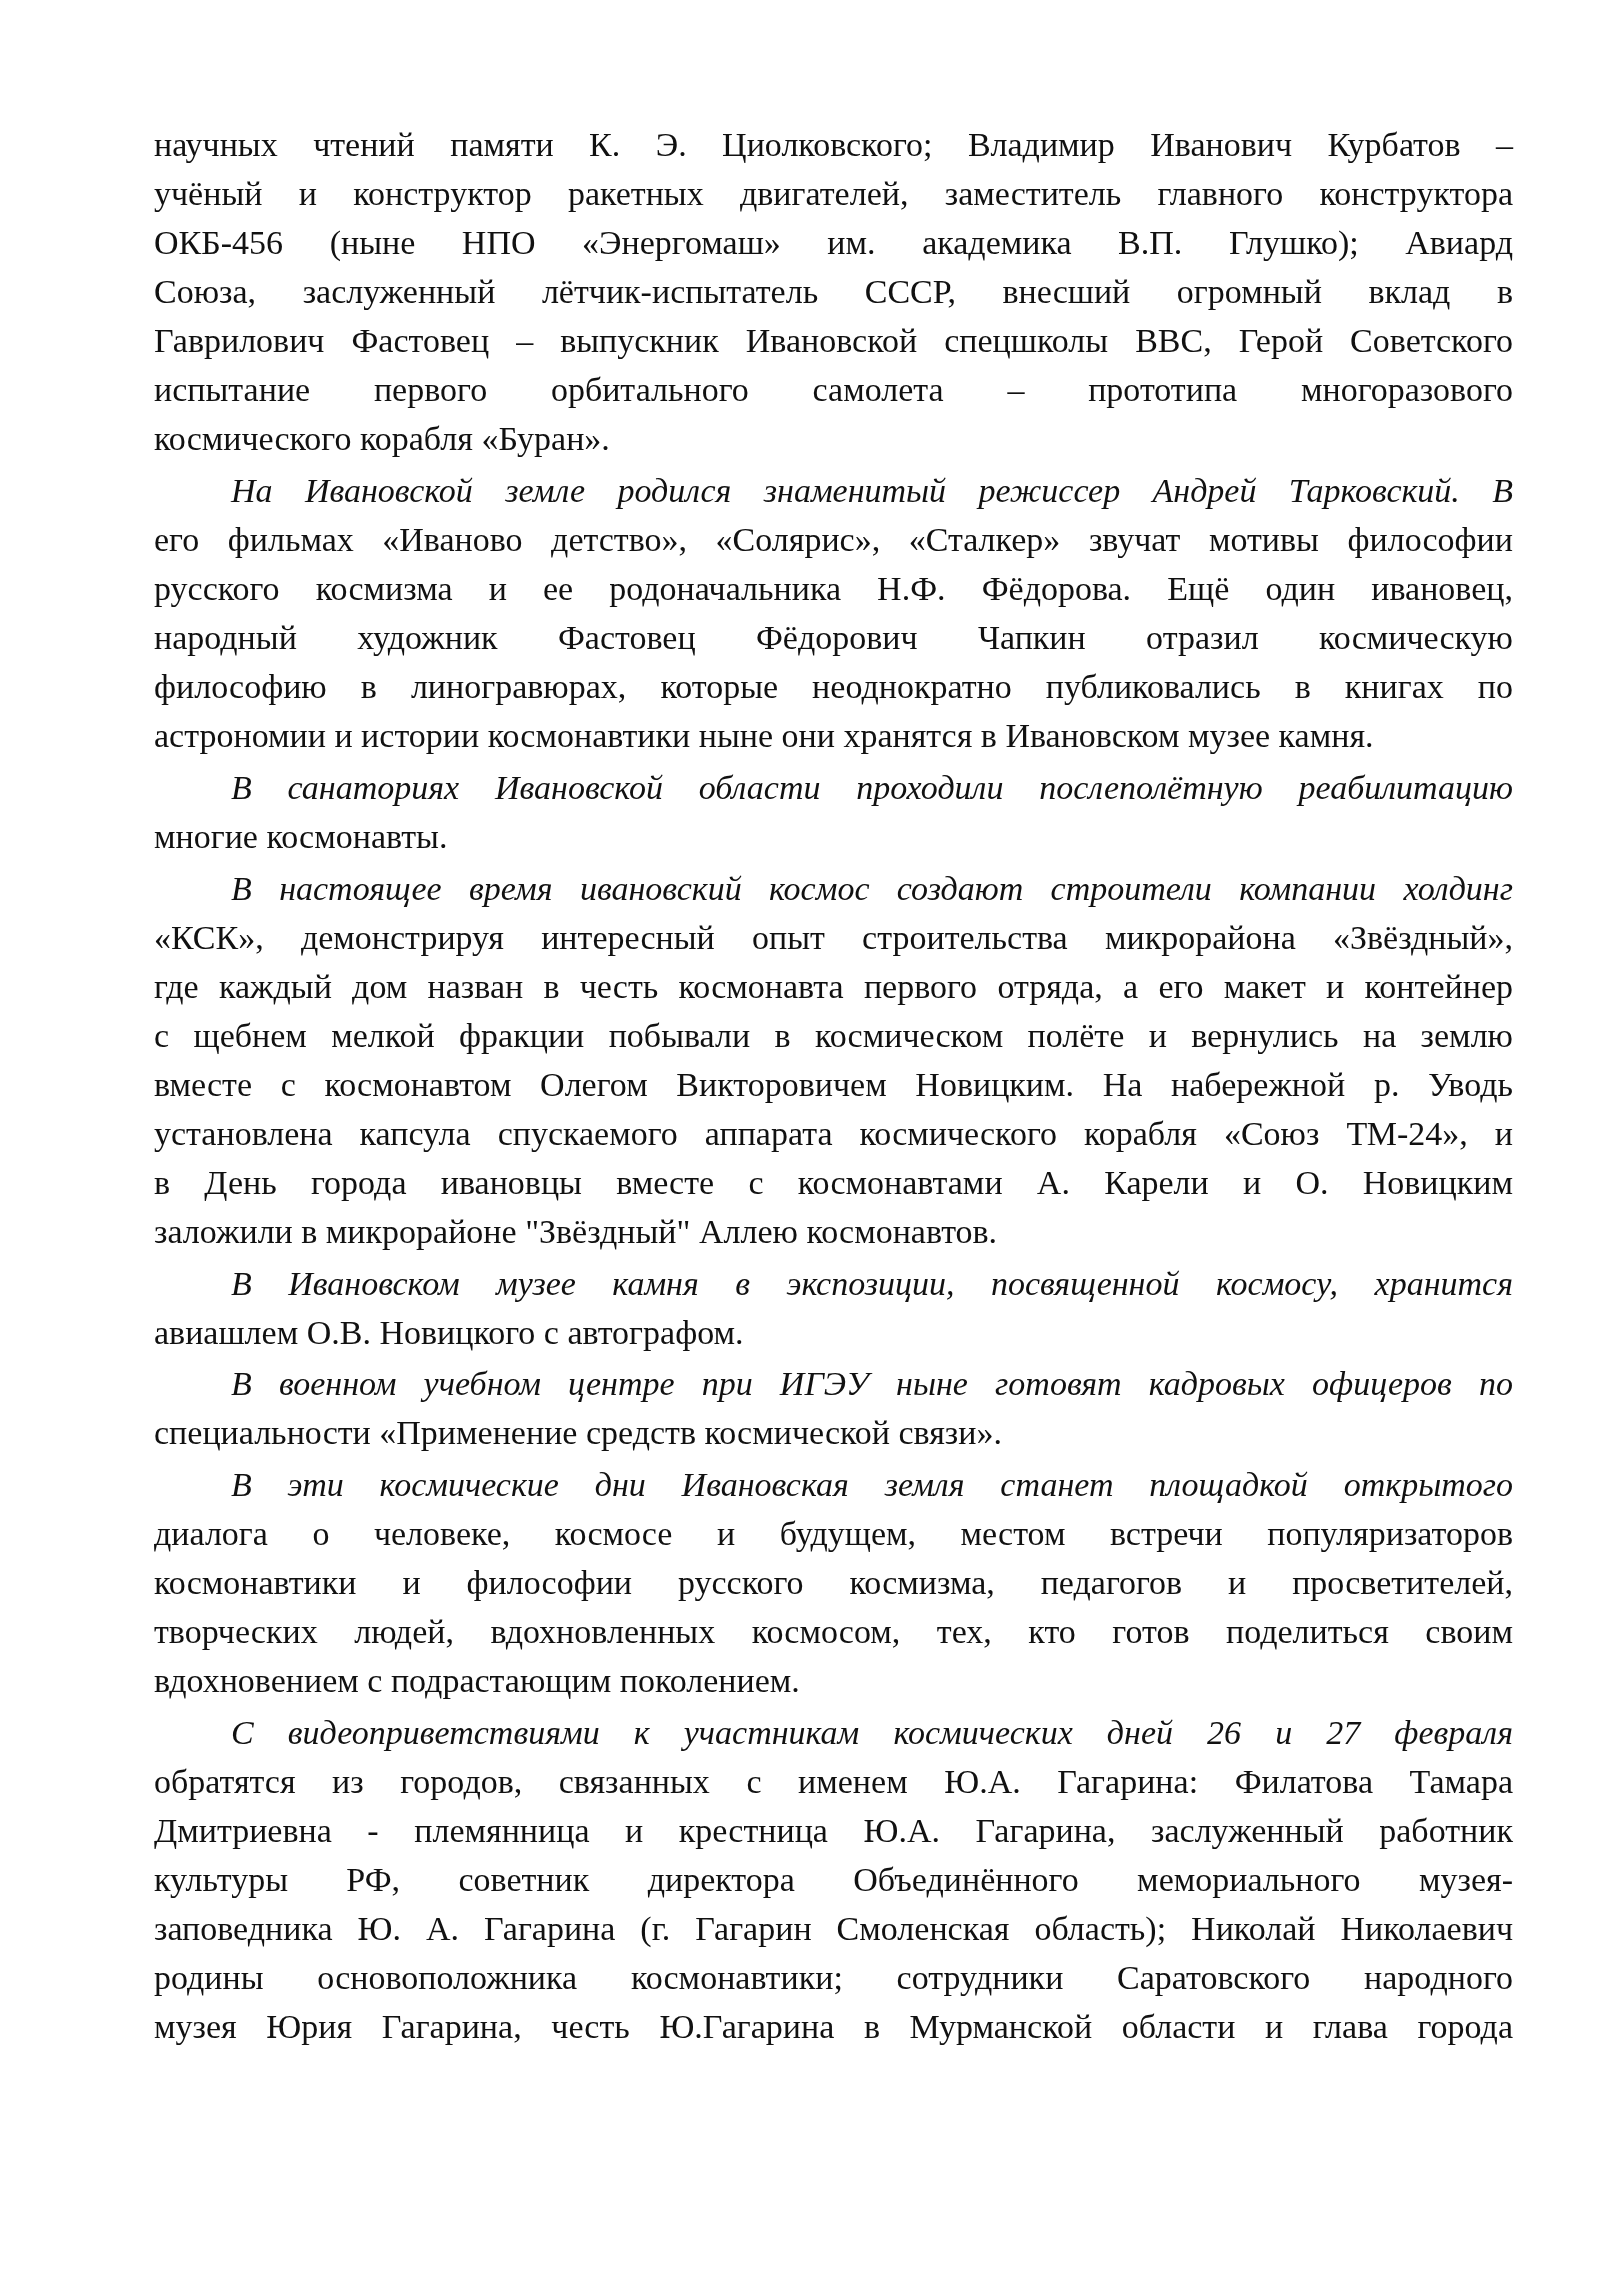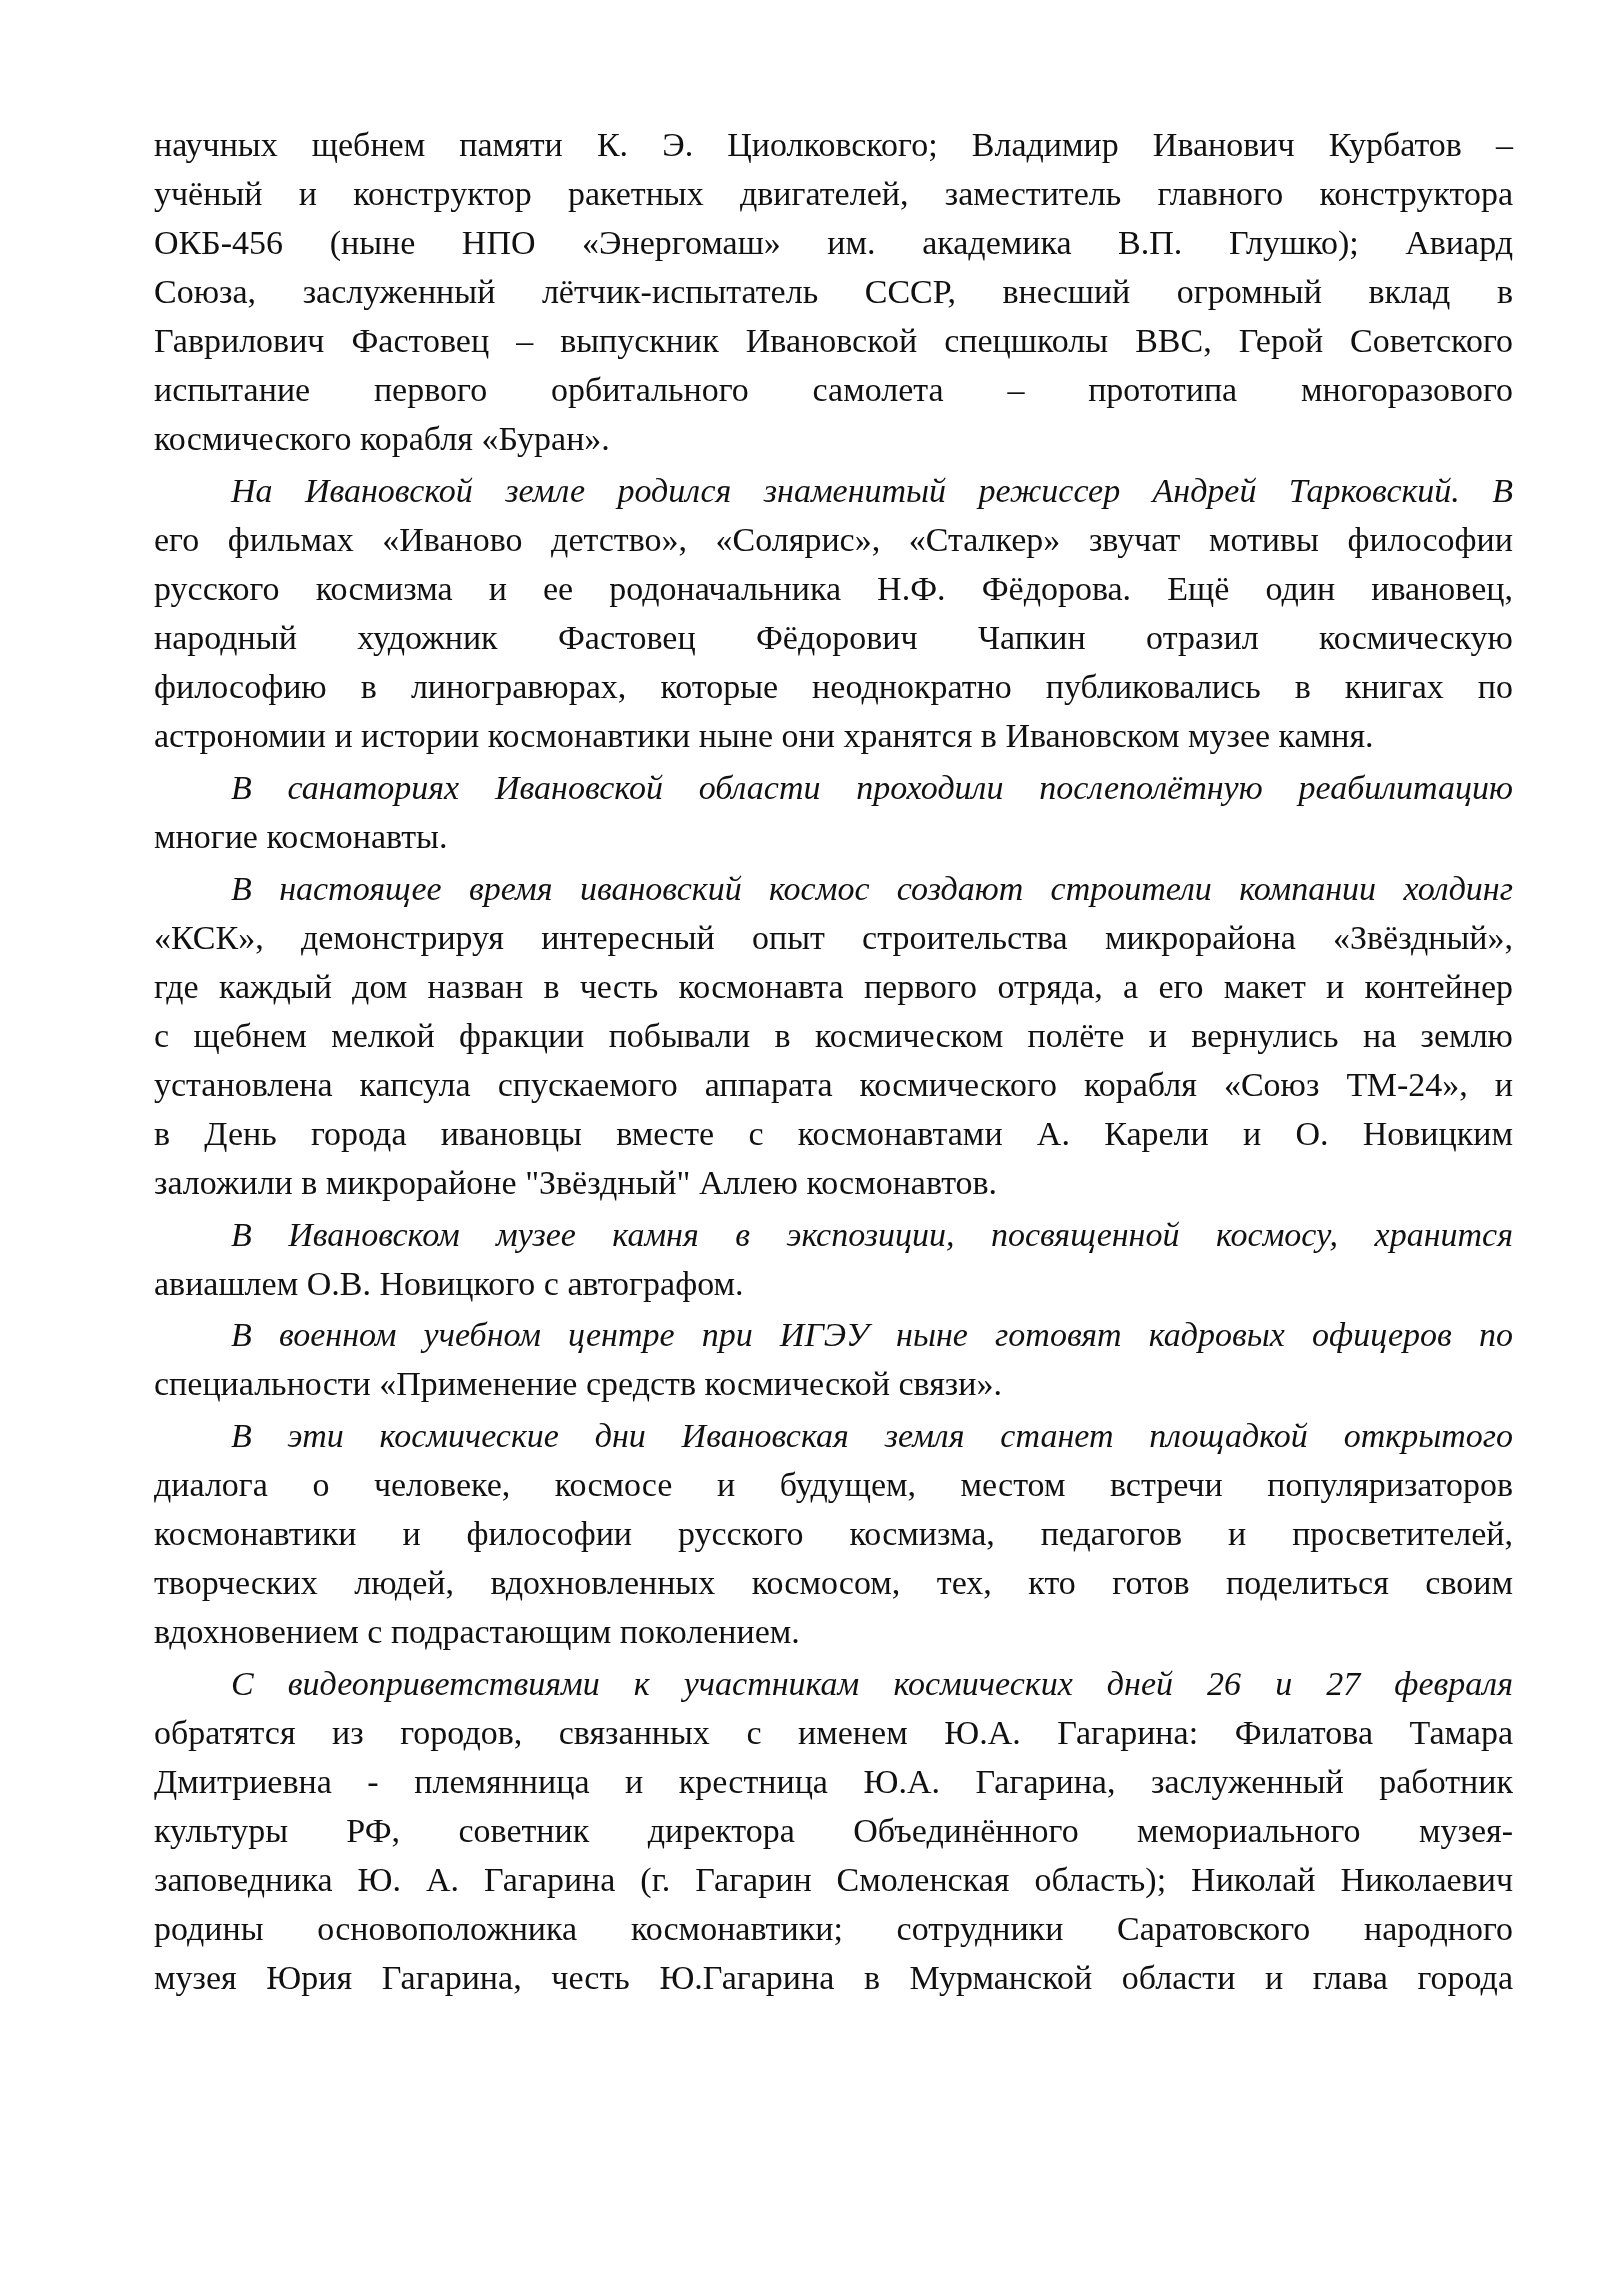--- a/index.html
+++ b/index.html
@@ -42,21 +42,21 @@
       text-align: left;
       text-align-last: left;
     }
   </style>
 </head>
 <body>
 
 <div class="page">
 
   <div class="para">
-    <span class="line">научных щебнем памяти К. Э. Циолковского; Владимир Иванович Курбатов –</span>
+    <span class="line">научных чтений памяти К. Э. Циолковского; Владимир Иванович Курбатов –</span>
     <span class="line">учёный и конструктор ракетных двигателей, заместитель главного конструктора</span>
     <span class="line">ОКБ-456 (ныне НПО «Энергомаш» им. академика В.П. Глушко); Авиард</span>
     <span class="line">Союза, заслуженный лётчик-испытатель СССР, внесший огромный вклад в</span>
     <span class="line">Гаврилович Фастовец – выпускник Ивановской спецшколы ВВС, Герой Советского</span>
     <span class="line">испытание первого орбитального самолета –  прототипа многоразового</span>
     <span class="line last">космического корабля «Буран».</span>
   </div>
 
   <div class="para">
     <span class="line first">На Ивановской земле родился знаменитый режиссер Андрей Тарковский. В</span>
@@ -70,20 +70,21 @@
   <div class="para">
     <span class="line first">В санаториях Ивановской области проходили послеполётную реабилитацию</span>
     <span class="line last">многие космонавты.</span>
   </div>
 
   <div class="para">
     <span class="line first">В настоящее время ивановский космос создают строители компании холдинг</span>
     <span class="line">«КСК», демонстрируя интересный опыт строительства микрорайона «Звёздный»,</span>
     <span class="line">где каждый дом назван в честь космонавта первого отряда, а его макет и контейнер</span>
     <span class="line">с щебнем мелкой фракции побывали в космическом полёте и вернулись на землю</span>
+    <span class="line">вместе с космонавтом Олегом Викторовичем Новицким. На набережной р. Уводь</span>
     <span class="line">установлена капсула спускаемого аппарата космического корабля «Союз ТМ-24», и</span>
     <span class="line">в День города ивановцы вместе с космонавтами А. Карели и О. Новицким</span>
     <span class="line last">заложили в микрорайоне "Звёздный" Аллею космонавтов.</span>
   </div>
 
   <div class="para">
     <span class="line first">В Ивановском музее камня в экспозиции, посвященной космосу, хранится</span>
     <span class="line last">авиашлем О.В. Новицкого с автографом.</span>
   </div>
 

